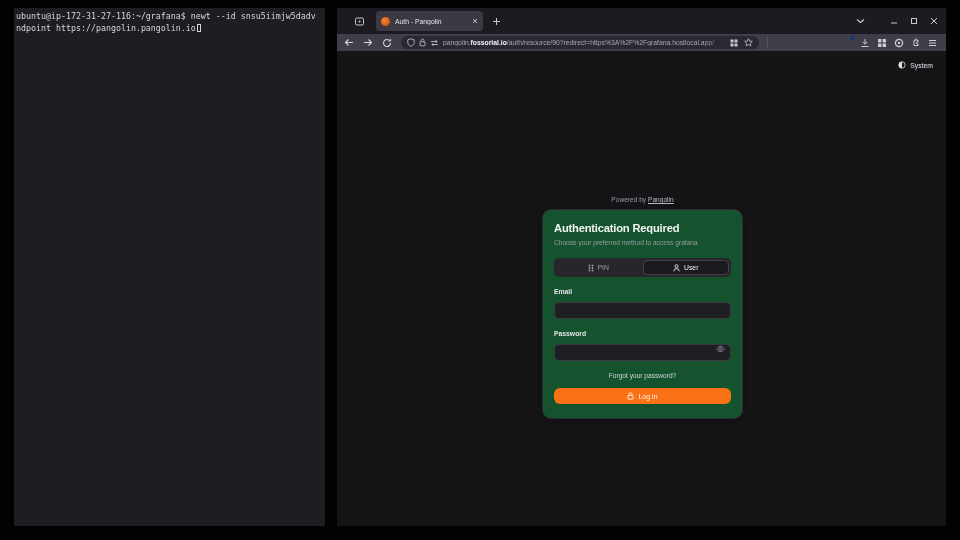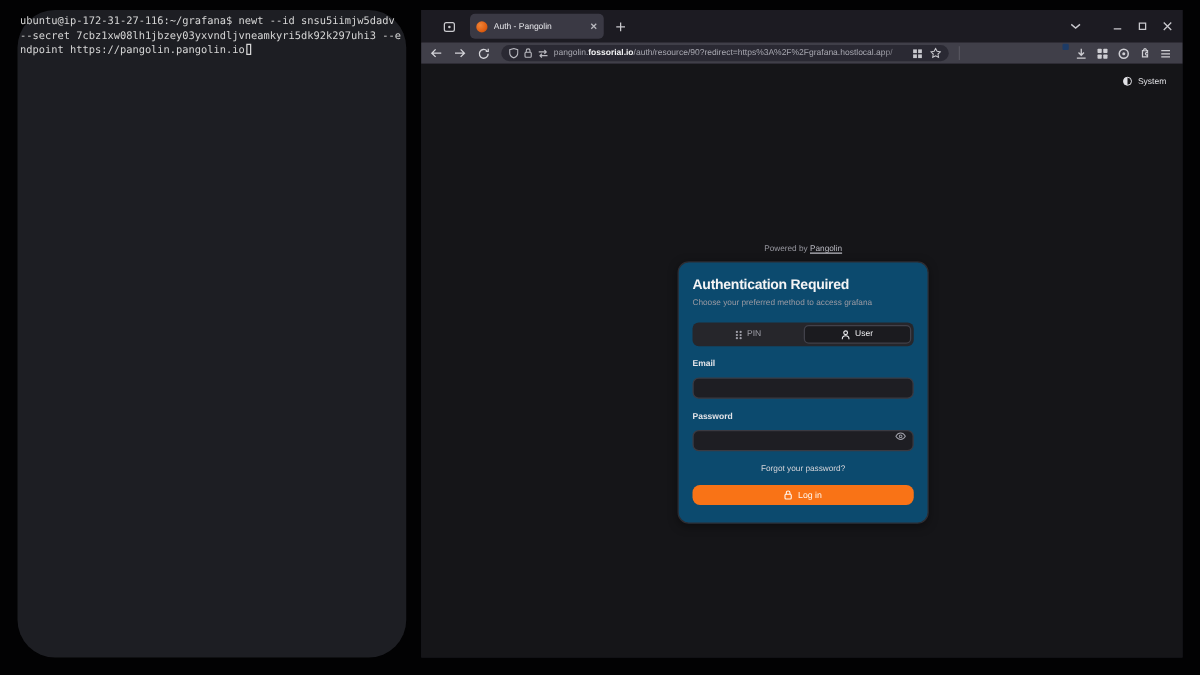--- a/index.html
+++ b/index.html
@@ -5,21 +5,20 @@
   * { margin:0; padding:0; box-sizing:border-box; }
   html,body { width:960px; height:540px; }
   body { background:#020203; position:relative; font-family:"Liberation Sans", sans-serif; overflow:hidden; }
 
   
   .terminal {
     position:absolute; left:14px; top:8px; width:311px; height:518px;
     background:#1d1e23; padding:3px 2px 0 2px;
     font-family:"DejaVu Sans Mono", monospace; font-size:8.3px; line-height:11.6px;
     color:#d6d6d6;
-    border-radius:30px;
   }
   .term-line { white-space:pre; }
   .cursor { display:inline-block; width:4.6px; height:8.6px; border:1px solid #d6d6d6; vertical-align:-1.5px; margin-left:1px; }
 
   
   .browser { position:absolute; left:337px; top:8px; width:609px; height:518px; background:#1c1b22; }
 
   .tabbar { height:26px; display:flex; align-items:center; background:#1c1b22; color:#c9c9ce; }
   .ffview-btn { margin-left:17px; display:flex; align-items:center; }
   .tab {
@@ -53,21 +52,21 @@
 
   
   .content { position:absolute; left:0; top:43px; width:609px; height:475px; background:#151518; overflow:hidden; }
   .theme-toggle { position:absolute; top:10px; right:13px; display:flex; align-items:center; gap:4px; color:#e2e2e6; font-size:6.8px; }
 
   .auth-wrap { position:absolute; left:205px; top:145px; width:201px; }
   .powered { text-align:center; font-size:6.6px; color:#97979f; }
   .powered a { color:#b9b9c1; text-decoration:underline; }
 
   .card {
-    margin-top:6px; background:#0c4a6e; border:1px solid #2d2d33; border-radius:9px;
+    margin-top:6px; background:#14532d; border:1px solid #2d2d33; border-radius:9px;
     padding:12px 11px 14px; box-shadow:0 2px 8px rgba(0,0,0,.35);
   }
   .card-title { font-size:11.2px; font-weight:bold; color:#f4f4f5; letter-spacing:-.2px; }
   .card-sub { margin-top:5px; font-size:6.6px; color:#9a9aa3; }
 
   .tabslist { margin-top:12px; height:19px; background:#26262b; border-radius:5px; padding:2px; display:flex; gap:2px; }
   .seg { flex:1; display:flex; align-items:center; justify-content:center; gap:4px; font-size:6.8px; color:#a0a0a9; border-radius:4px; }
   .seg.active { background:#1b1b1f; border:1px solid #41414a; color:#ededf0; }
 
   .field-label { margin-top:11px; font-size:6.8px; font-weight:bold; color:#e4e4e8; }
@@ -84,21 +83,20 @@
     color:#fff7f0; font-size:7px; display:flex; align-items:center; justify-content:center; gap:4px;
     font-family:"Liberation Sans", sans-serif;
   }
   svg { display:block; }
 </style>
 </head>
 <body>
 
 <div class="terminal">
   <div class="term-line">ubuntu@ip-172-31-27-116:~/grafana$ newt --id snsu5iimjw5dadv</div>
-  <div class="term-line">--secret 7cbz1xw08lh1jbzey03yxvndljvneamkyri5dk92k297uhi3 --e</div>
   <div class="term-line"><span>ndpoint https://pangolin.pangolin.io</span><span class="cursor"></span></div>
 </div>
 
 <div class="browser">
 
   <div class="tabbar">
     <div class="ffview-btn">
       <svg width="11" height="11" viewBox="0 0 11 11" fill="none" stroke="#c9c9ce" stroke-width="1">
         <rect x="1.5" y="2" width="8" height="7" rx="1.5"></rect>
           <circle cx="5.5" cy="5.5" r="1" fill="#c9c9ce" stroke="none"></circle>

